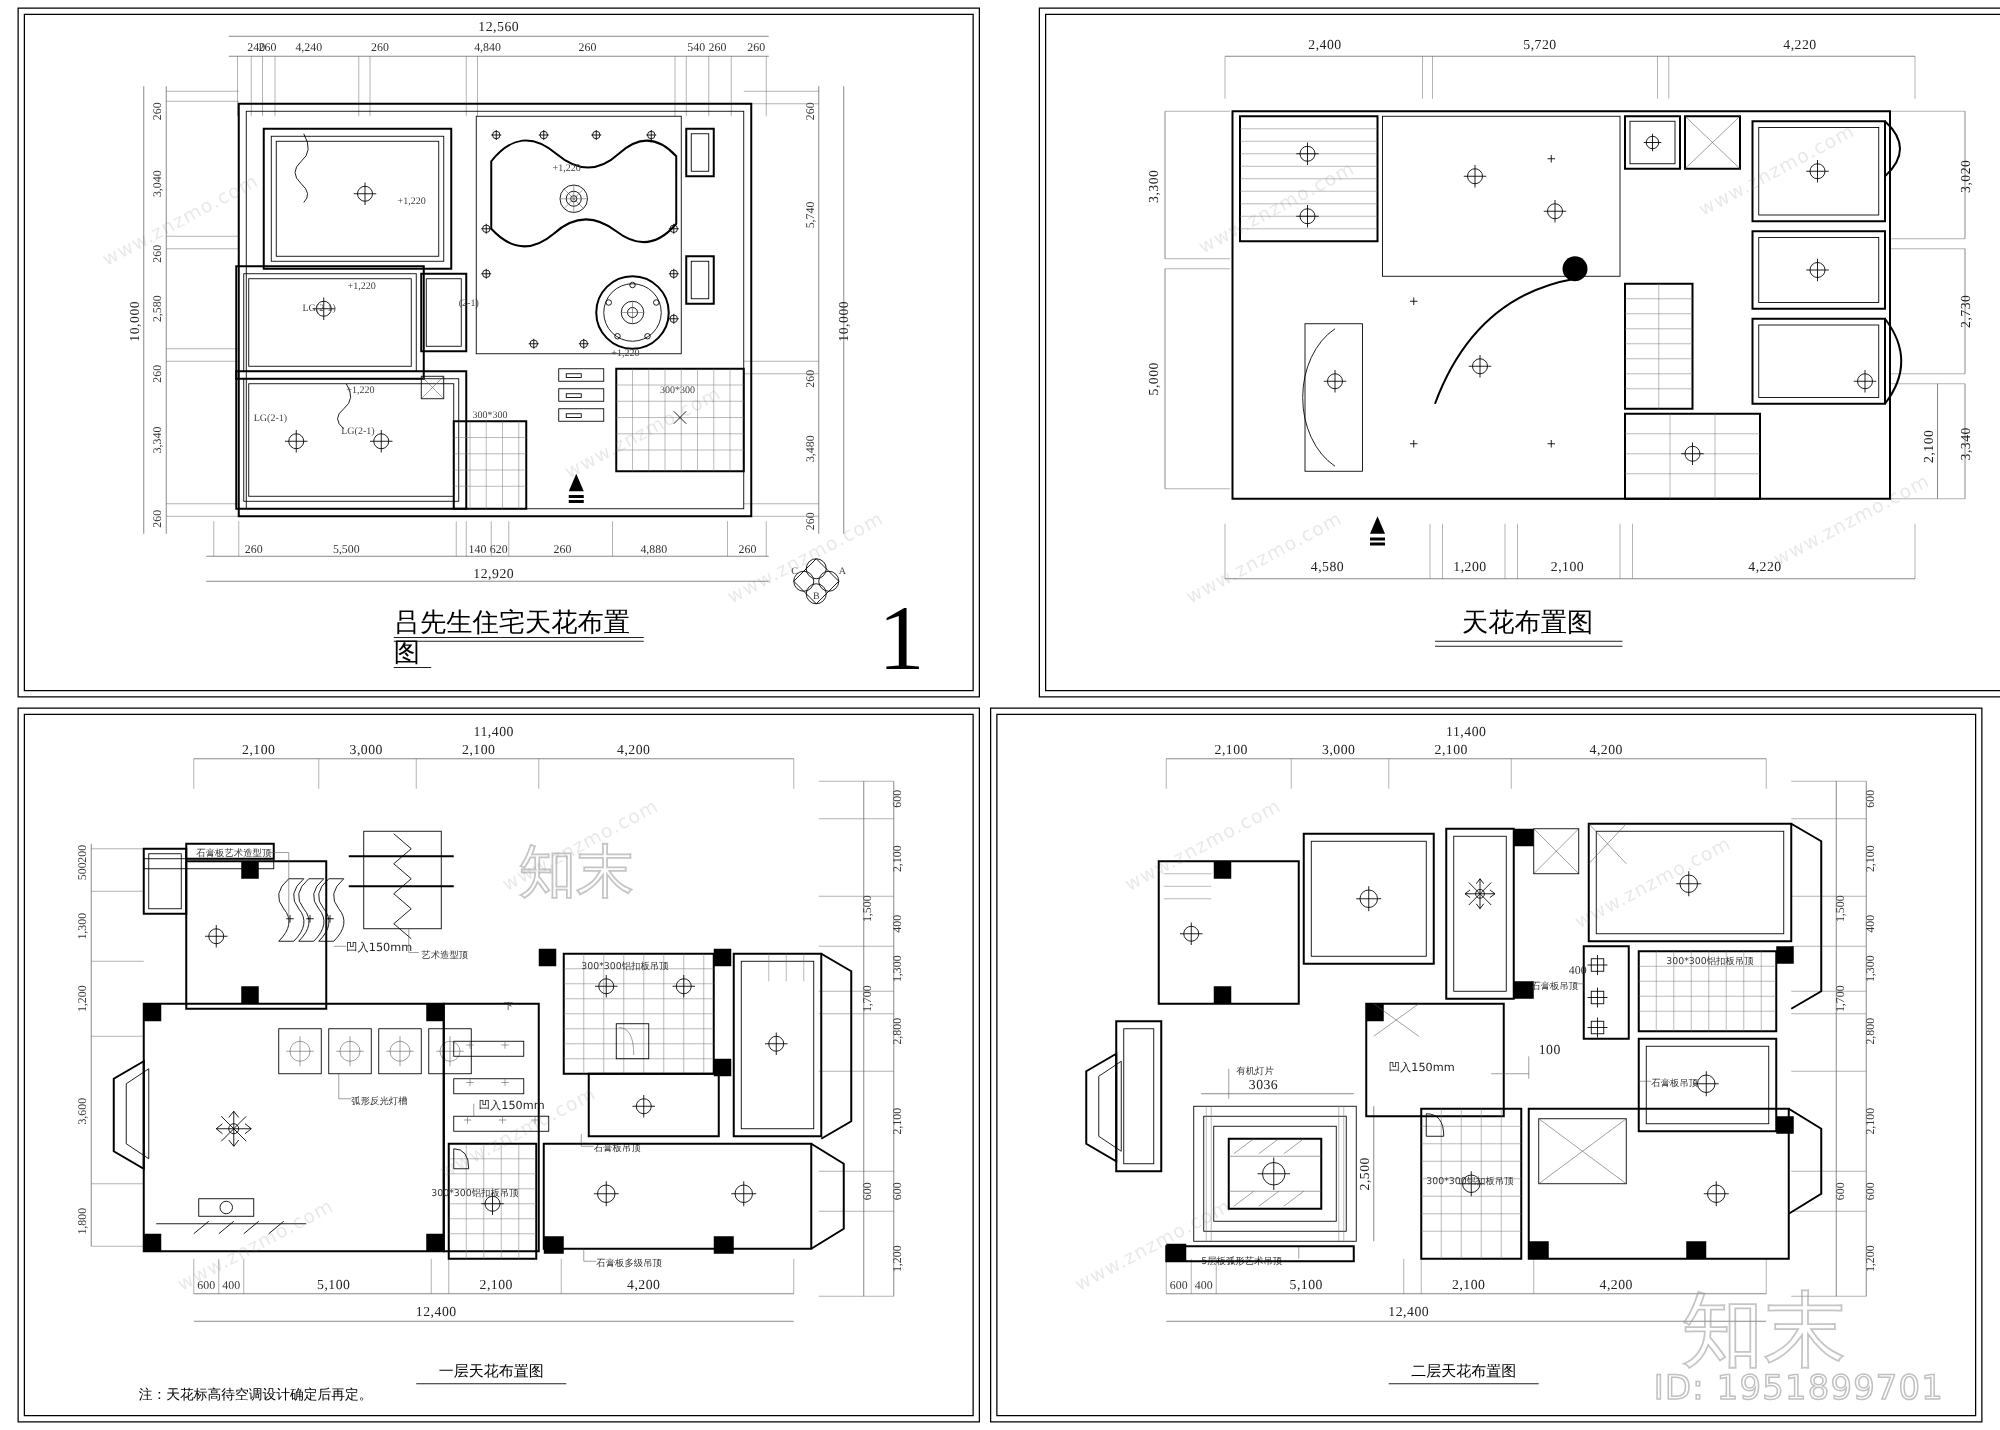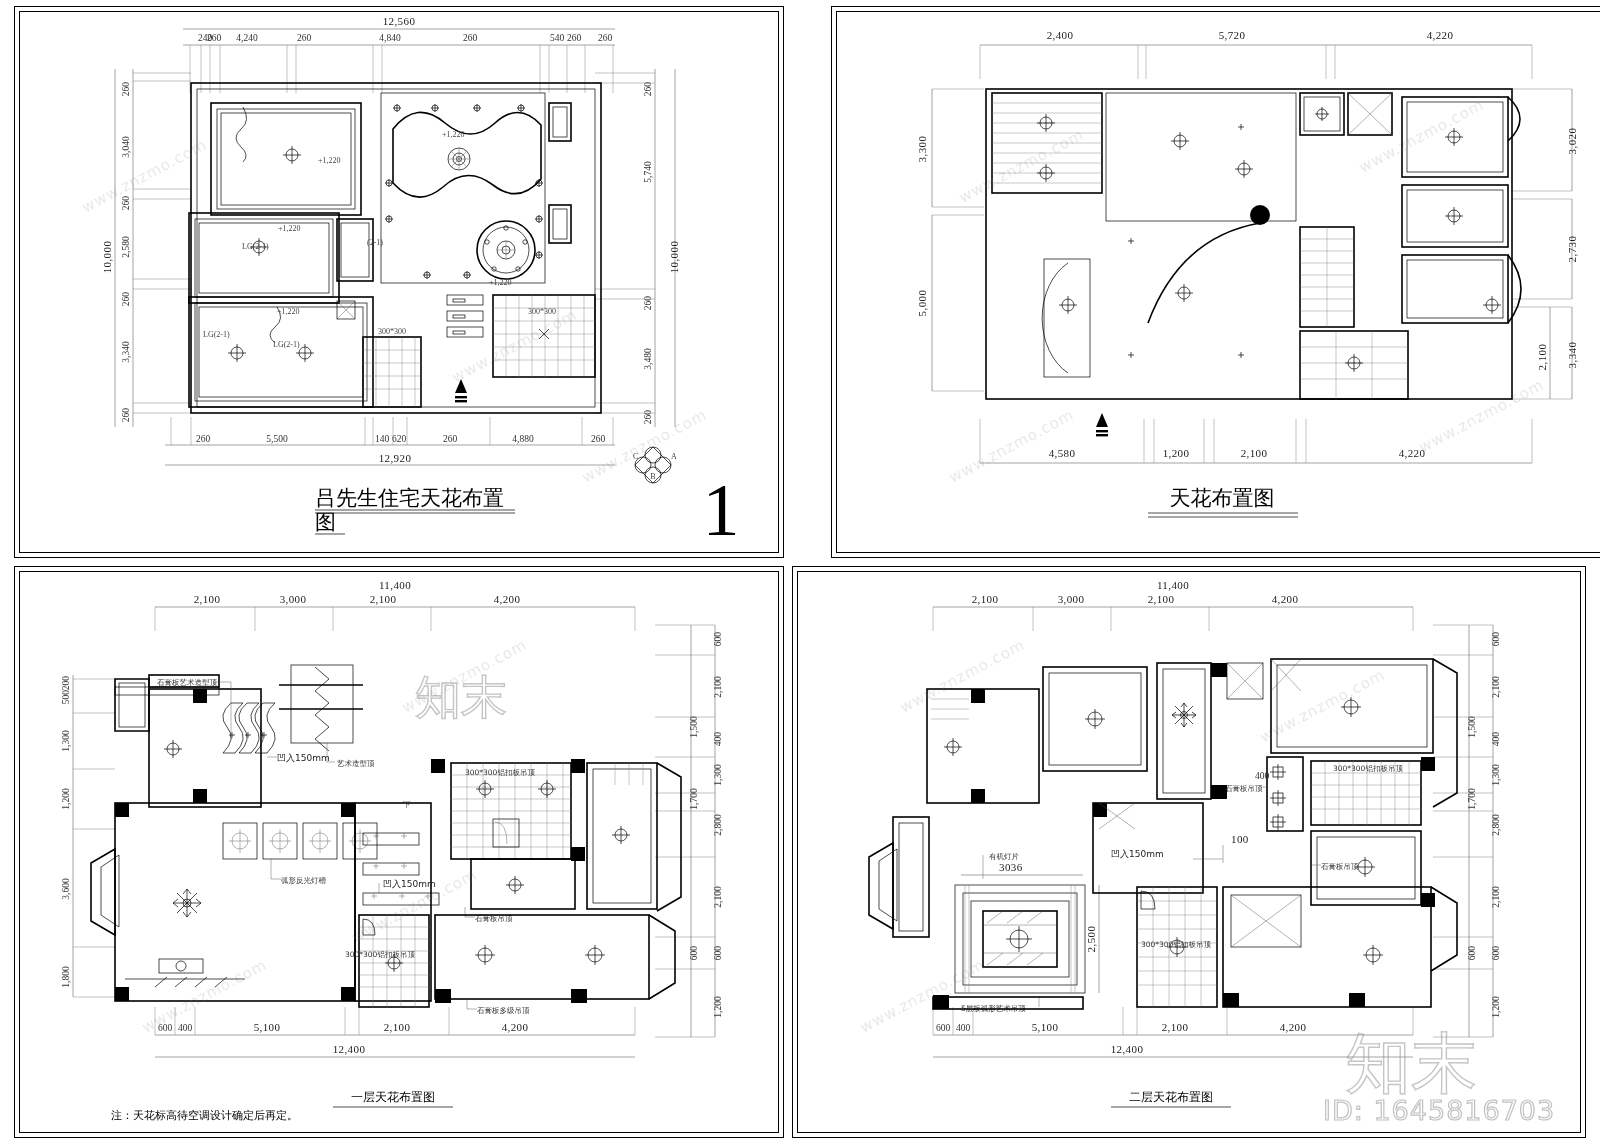--- a/index.html
+++ b/index.html
@@ -1154,16 +1154,16 @@
     </g>
 
     <text class="subtitle-cn" x="378" y="534" text-anchor="middle">二层天花布置图</text>
     <line class="thin" x1="318" y1="540" x2="438" y2="540"></line>
   </svg>
 
   <div class="wm" style="left:100px;top:100px;">www.znzmo.com</div>
   <div class="wm" style="left:460px;top:130px;">www.znzmo.com</div>
   <div class="wm" style="left:60px;top:420px;">www.znzmo.com</div>
   <div class="wm-zhu" style="left:552px;top:452px;font-size:66px;">知末</div>
-  <div class="wm-id" style="left:530px;top:528px;">ID: 1645816703</div>
+  <div class="wm-id" style="left:530px;top:528px;">ID: 1951899701</div>
 </div>
 
 </div>
 
 </body></html>

